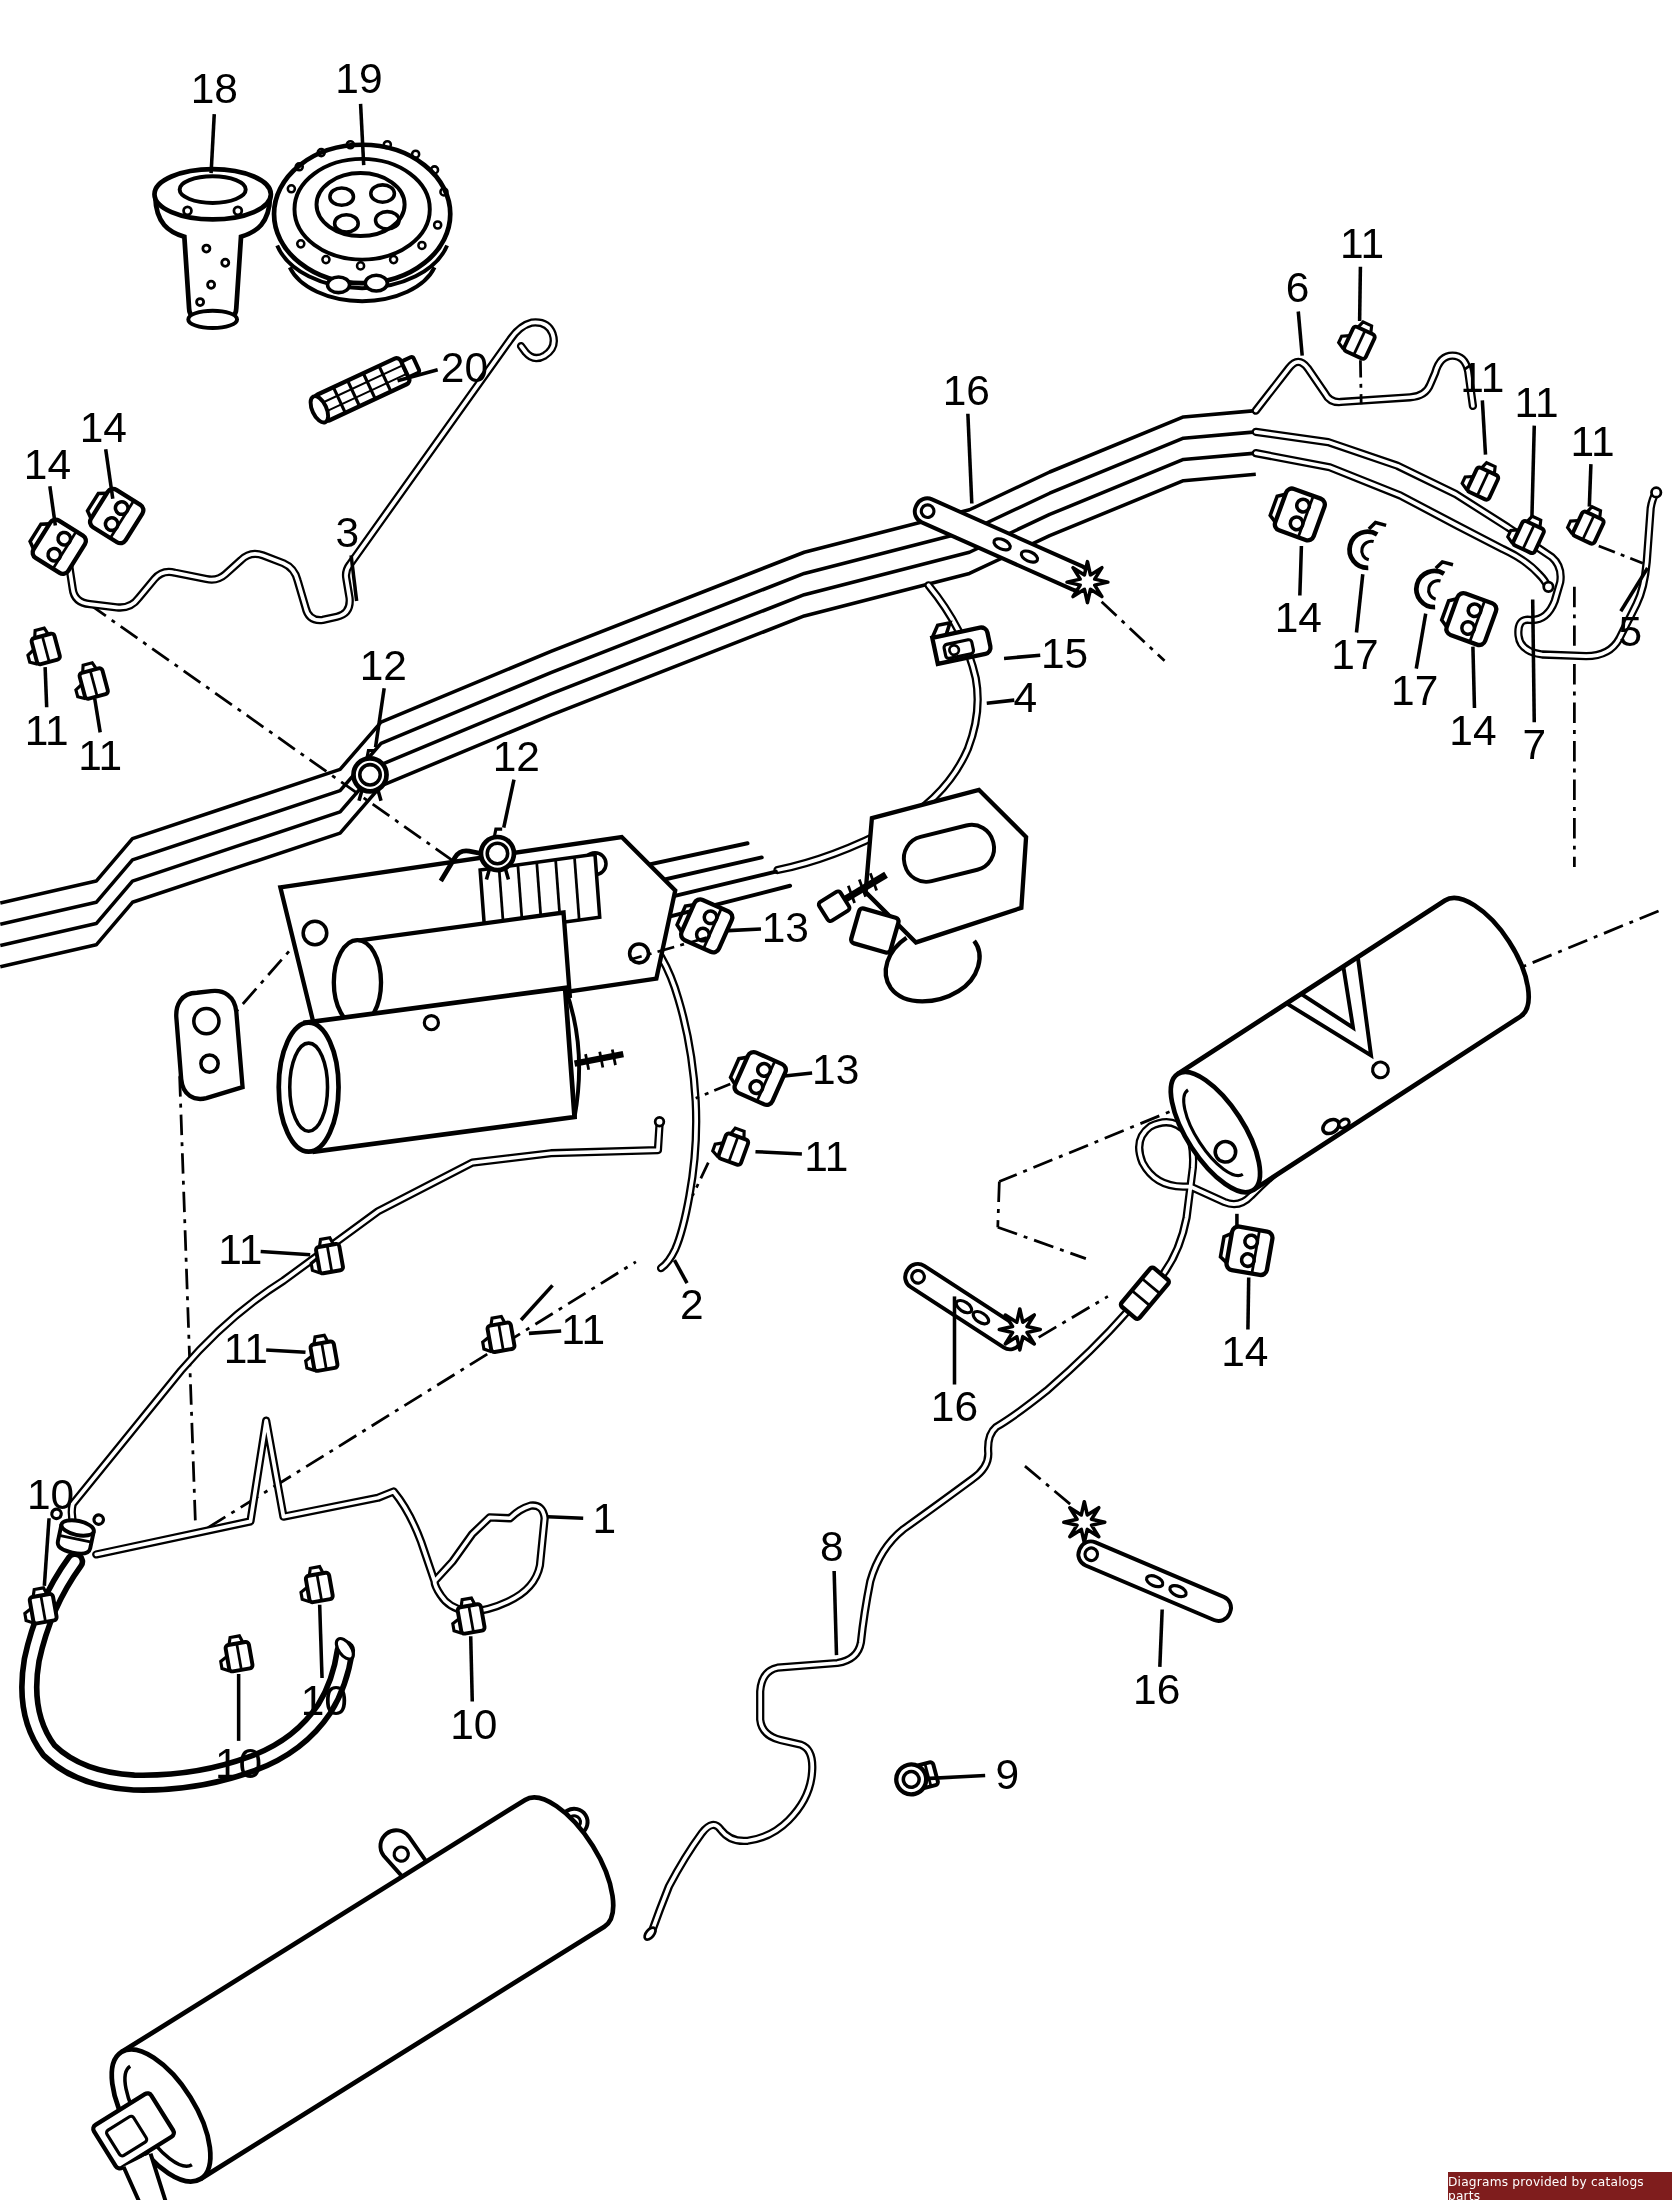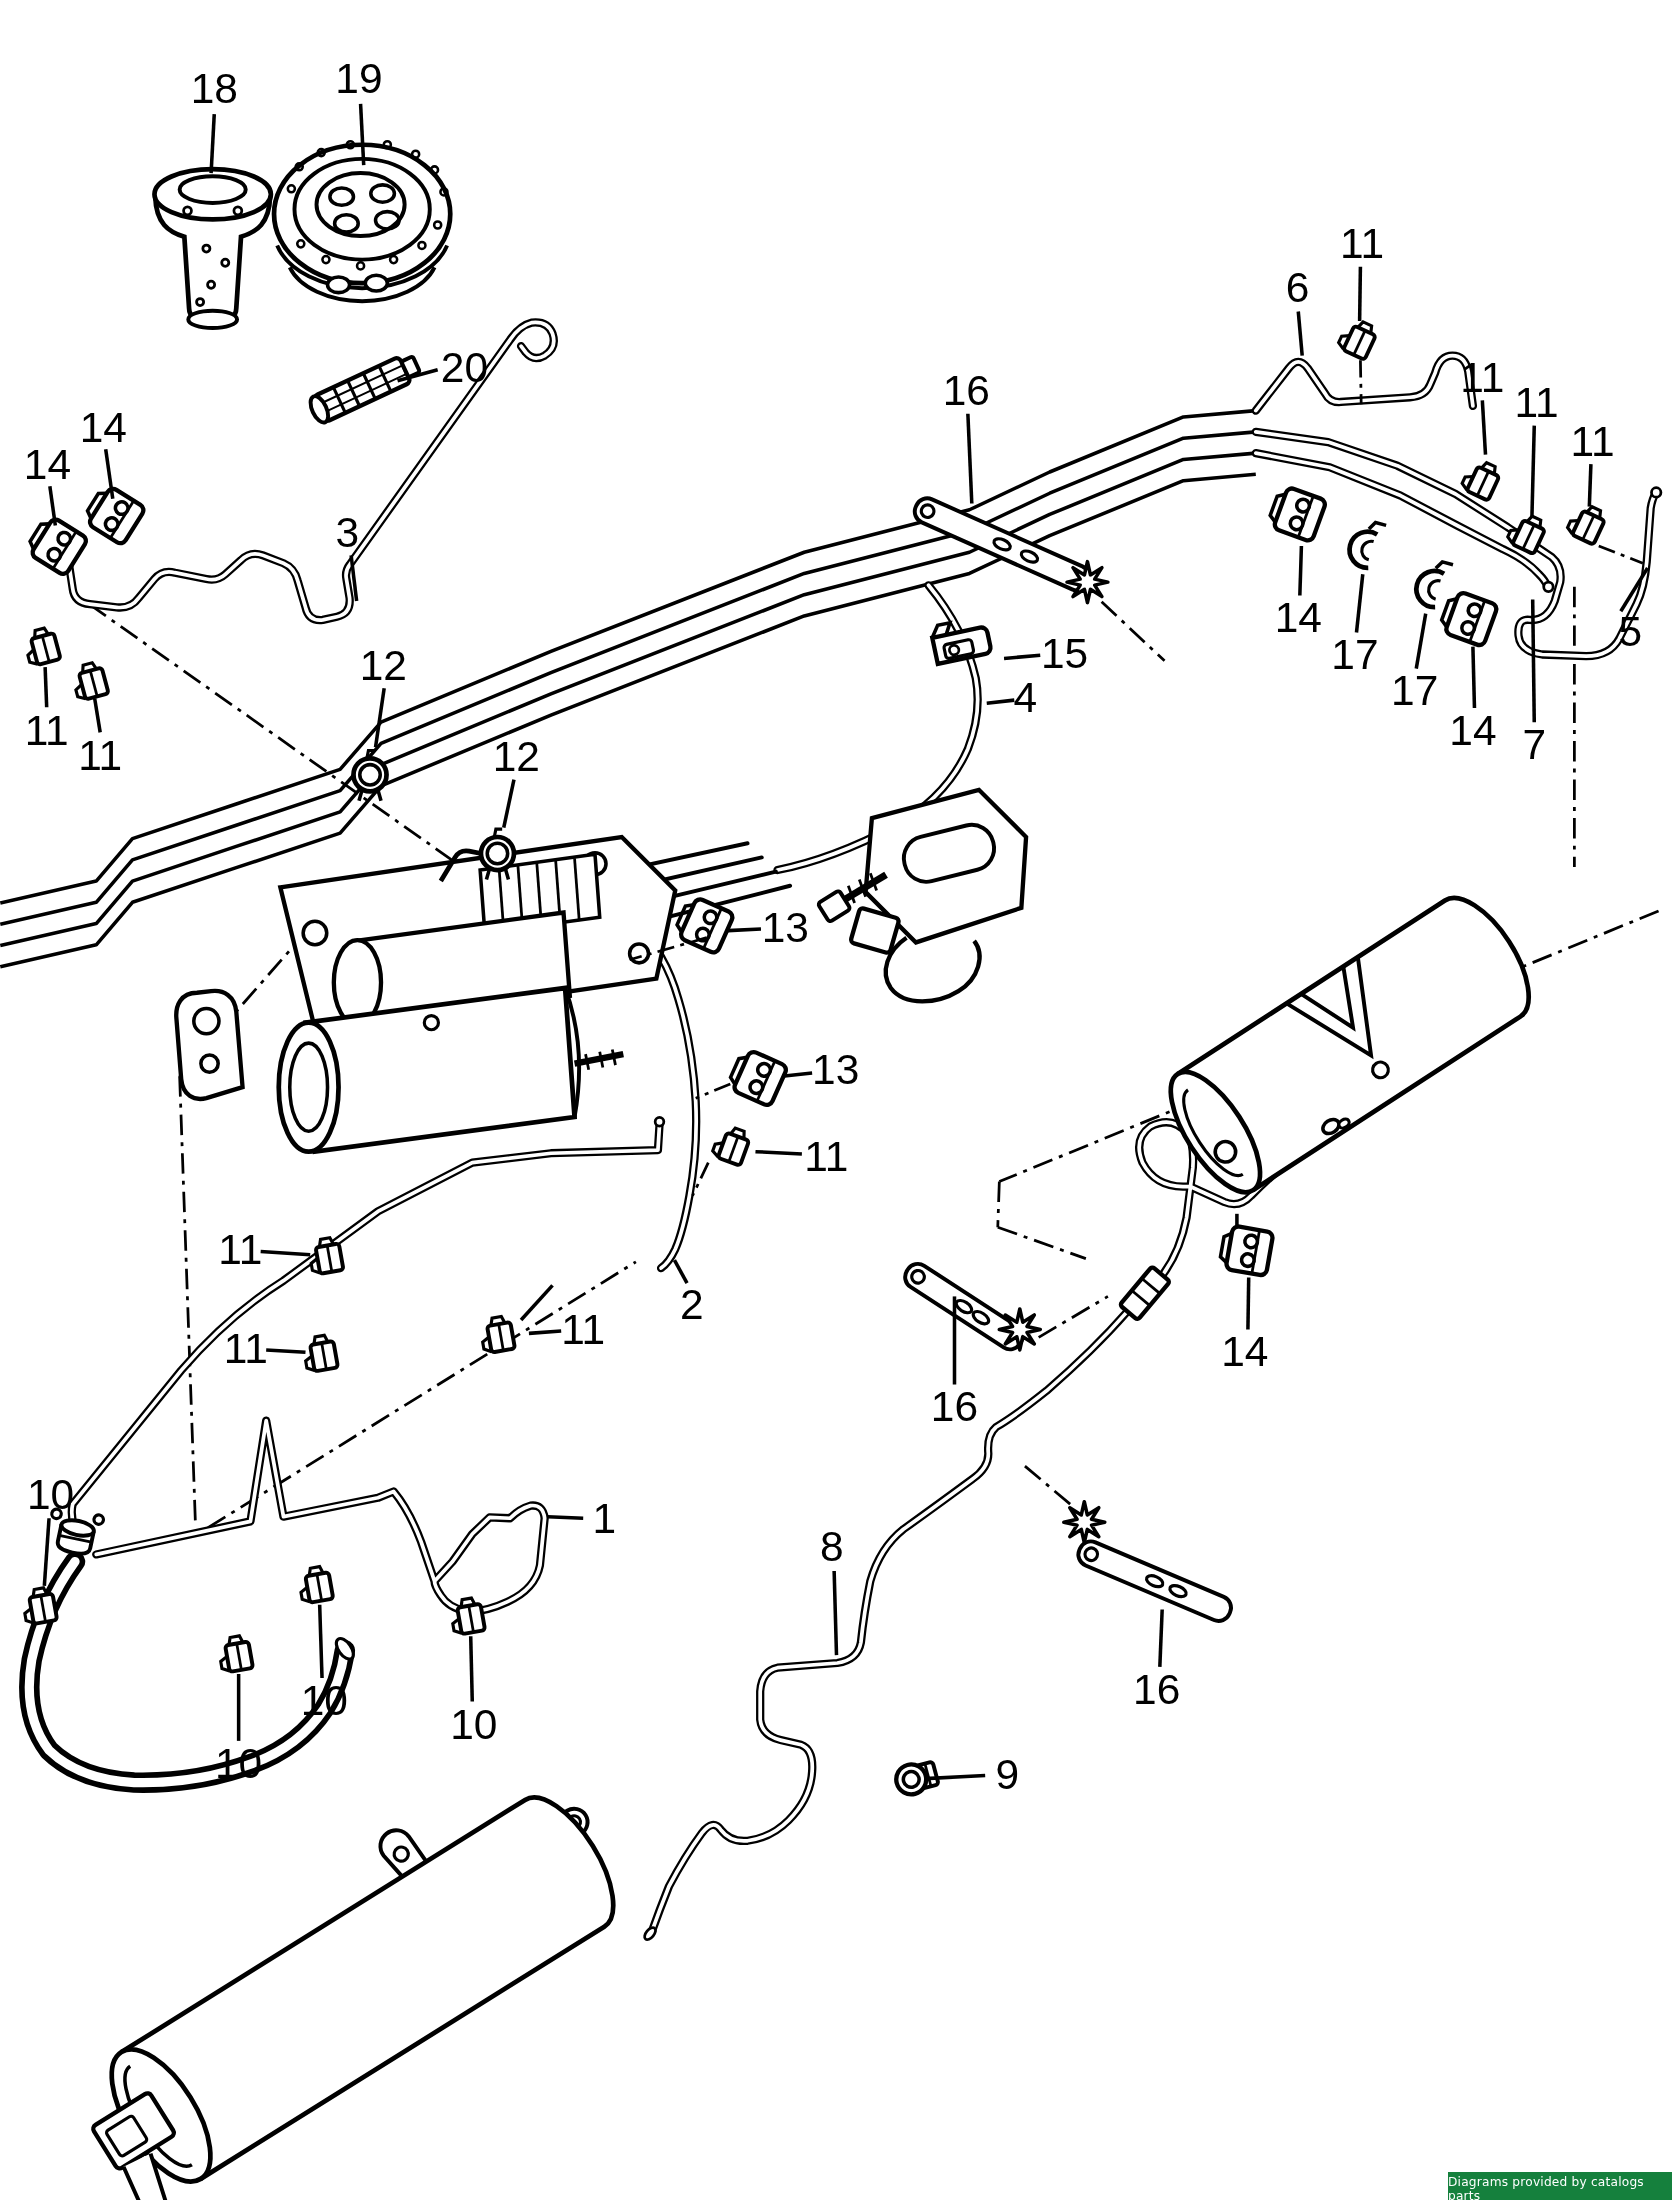--- a/index.html
+++ b/index.html
@@ -580,17 +580,17 @@
           <line x1="409" y1="2133" x2="406" y2="2040" stroke="#000000" stroke-width="4.5"></line>
           <text x="412" y="2162" text-anchor="middle" dominant-baseline="central" font-size="54">10</text>
         </g>
         <g>
           <line x1="600" y1="2163" x2="598" y2="2080" stroke="#000000" stroke-width="4.5"></line>
           <text x="602" y="2192" text-anchor="middle" dominant-baseline="central" font-size="54">10</text>
         </g>
       </g>
 </svg>
 
-<div class="watermark" style="background: #15803d; color: rgb(254, 254, 254);">
+<div class="watermark" style="background: #7f1d1d; color: rgb(254, 254, 254);">
   <span>Diagrams provided by catalogs parts</span>
 </div>
 </div>
 
 
 </body></html>

